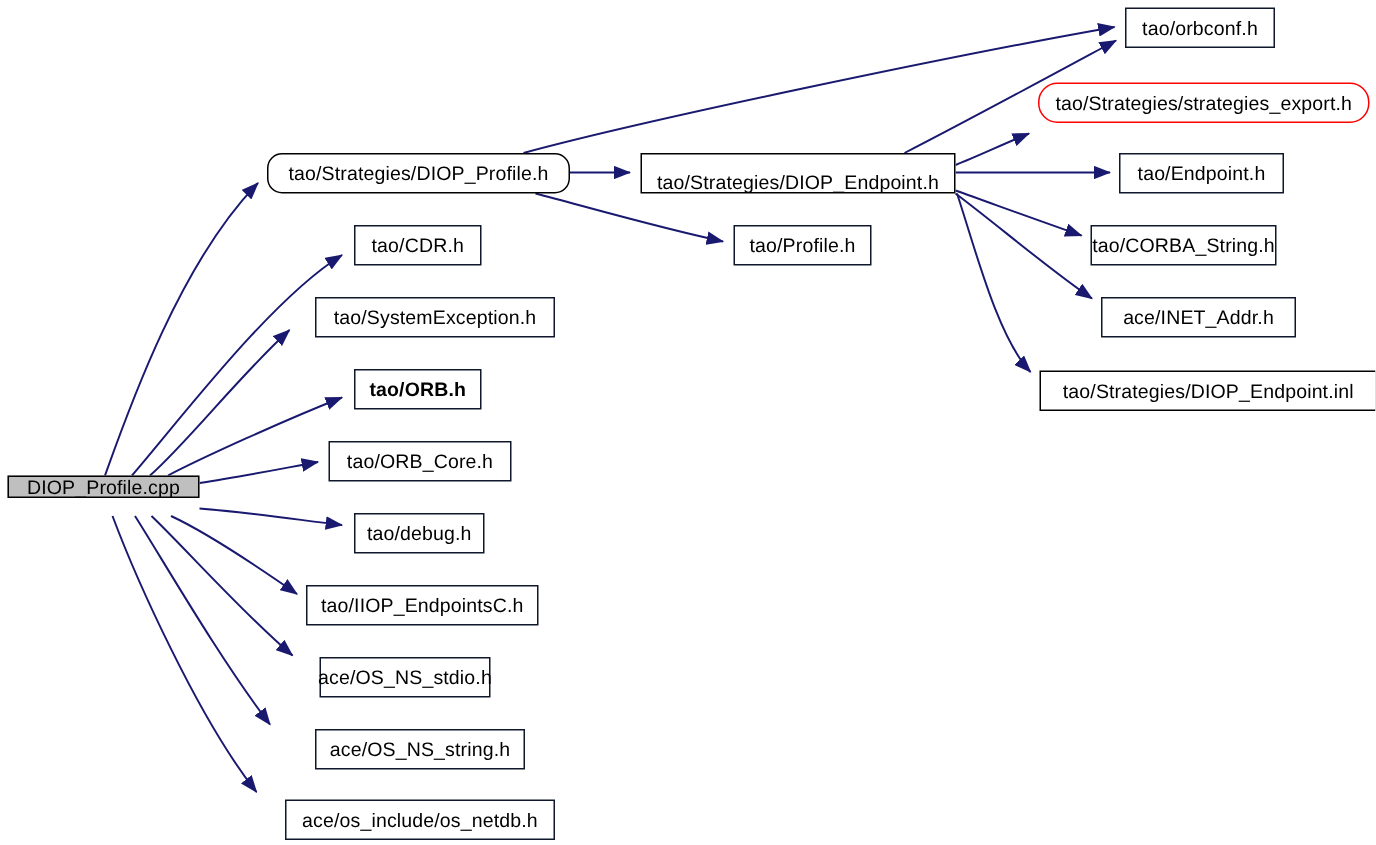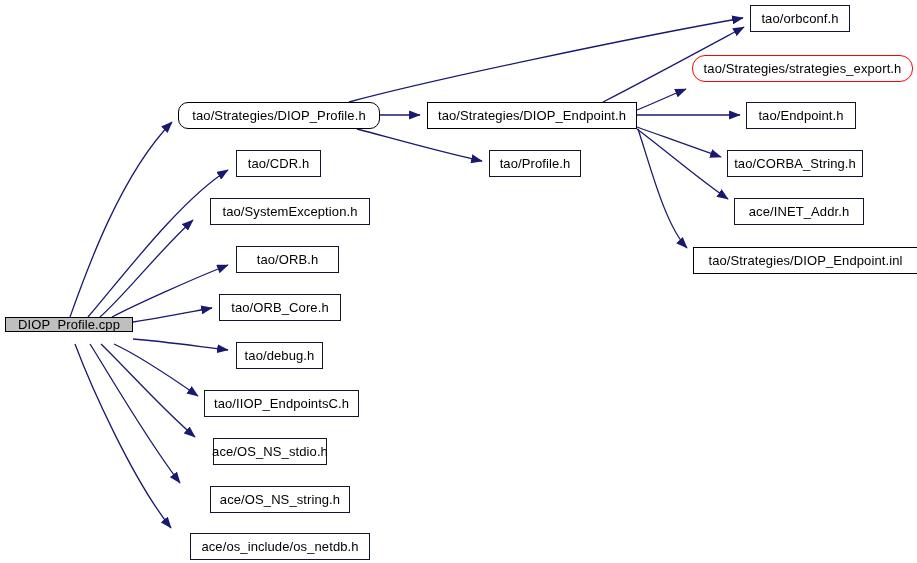--- a/index.html
+++ b/index.html
@@ -85,51 +85,51 @@
       </g>
   </svg>
 
   <div id="node-group">
       <div class="graph-node border-black fill-gray" style="left: 5px; top: 317px; width: 128px; height: 15px;">
         <span class="node-label">DIOP_Profile.cpp</span>
       </div>
       <div class="graph-node border-black" style="left: 178px; top: 102px; width: 202px; height: 27px; border-radius: 10px;">
         <span class="node-label">tao/Strategies/DIOP_Profile.h</span>
       </div>
-      <div class="graph-node border-black" style="left: 427px; top: 102px; width: 210px; height: 27px;">
+      <div class="graph-node border-black" style="left: 427px; top: 102px; width: 210px; height: 27px; align-items: flex-end;">
         <span class="node-label">tao/Strategies/DIOP_Endpoint.h</span>
       </div>
       <div class="graph-node" style="left: 750px; top: 5px; width: 100px; height: 27px;">
         <span class="node-label">tao/orbconf.h</span>
       </div>
       <div class="graph-node border-red" style="left: 692px; top: 55px; width: 221px; height: 27px; border-radius: 13px;">
         <span class="node-label">tao/Strategies/strategies_export.h</span>
       </div>
       <div class="graph-node" style="left: 746px; top: 102px; width: 110px; height: 27px;">
         <span class="node-label">tao/Endpoint.h</span>
       </div>
       <div class="graph-node" style="left: 489px; top: 150px; width: 92px; height: 27px;">
         <span class="node-label">tao/Profile.h</span>
       </div>
-      <div class="graph-node" style="left: 727px; top: 150px; width: 136px; height: 27px;">
+      <div class="graph-node" style="left: 727px; top: 150px; width: 124px; height: 27px;">
         <span class="node-label">tao/CORBA_String.h</span>
       </div>
       <div class="graph-node" style="left: 734px; top: 198px; width: 130px; height: 27px;">
         <span class="node-label">ace/INET_Addr.h</span>
       </div>
       <div class="graph-node border-black" style="left: 693px; top: 247px; width: 225px; height: 27px;">
         <span class="node-label">tao/Strategies/DIOP_Endpoint.inl</span>
       </div>
       <div class="graph-node" style="left: 236px; top: 150px; width: 85px; height: 27px;">
         <span class="node-label">tao/CDR.h</span>
       </div>
       <div class="graph-node" style="left: 200px; top: 198px; width: 160px; height: 27px; margin-left: 10px;">
         <span class="node-label">tao/SystemException.h</span>
       </div>
-      <div class="graph-node" style="left: 236px; top: 246px; width: 103px; height: 27px;">
+      <div class="graph-node" style="left: 236px; top: 246px; width: 85px; height: 27px; font-weight: bold;">
         <span class="node-label">tao/ORB.h</span>
       </div>
       <div class="graph-node" style="left: 219px; top: 294px; width: 122px; height: 27px;">
         <span class="node-label">tao/ORB_Core.h</span>
       </div>
       <div class="graph-node" style="left: 236px; top: 342px; width: 87px; height: 27px;">
         <span class="node-label">tao/debug.h</span>
       </div>
       <div class="graph-node" style="left: 204px; top: 390px; width: 155px; height: 27px;">
         <span class="node-label">tao/IIOP_EndpointsC.h</span>

